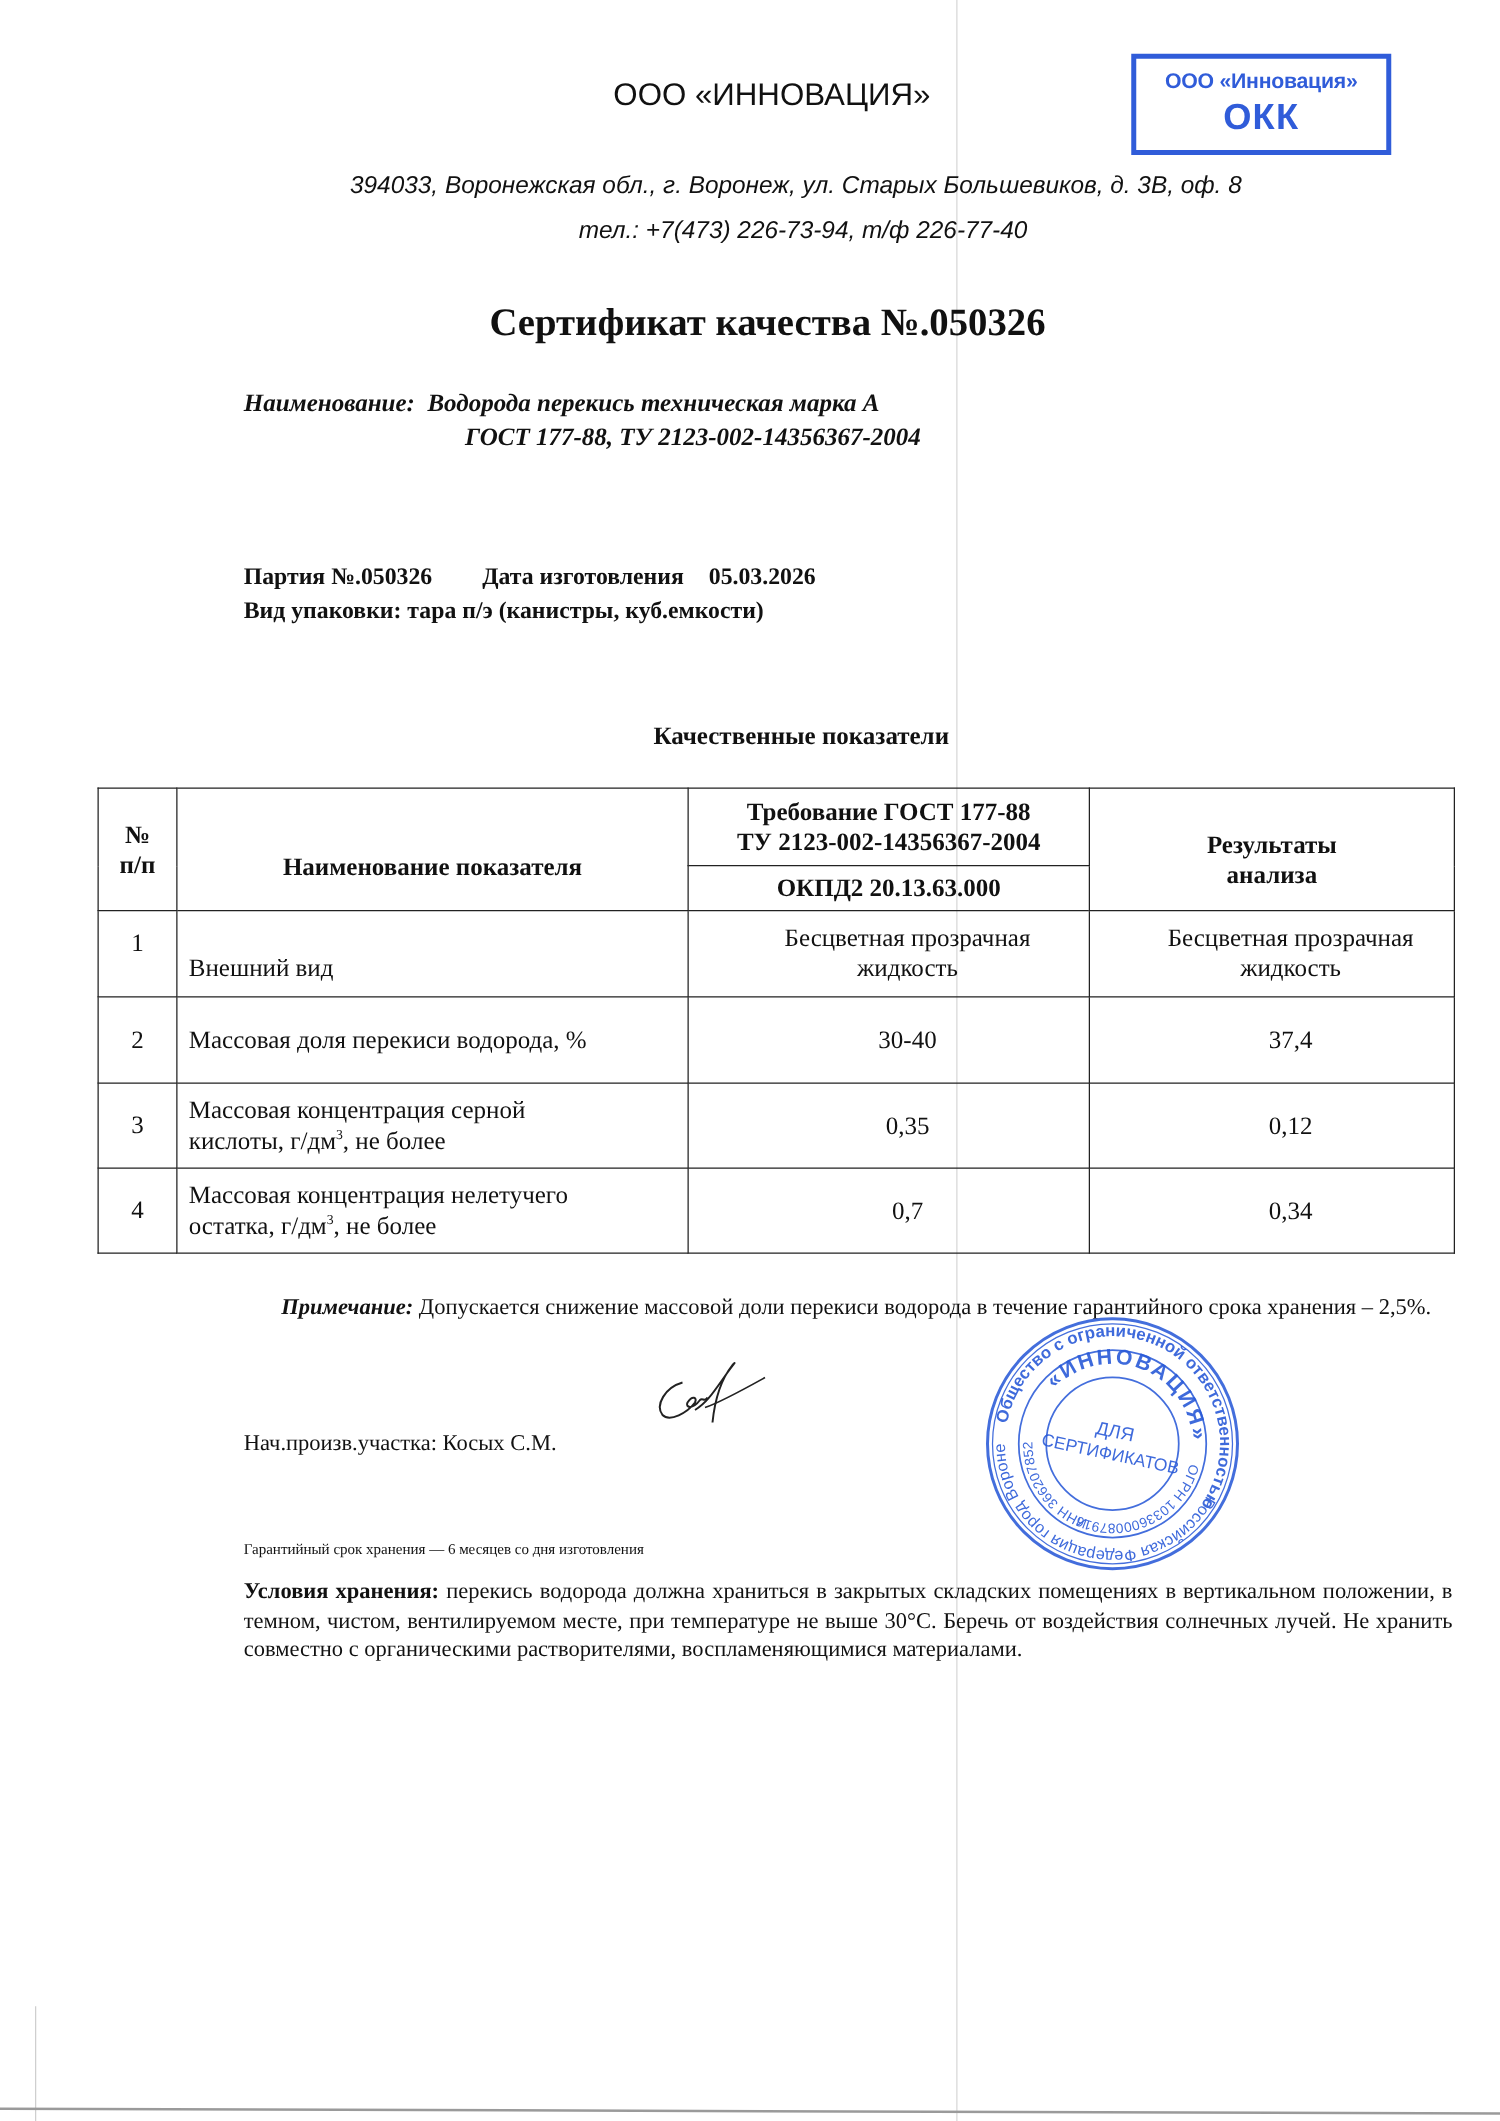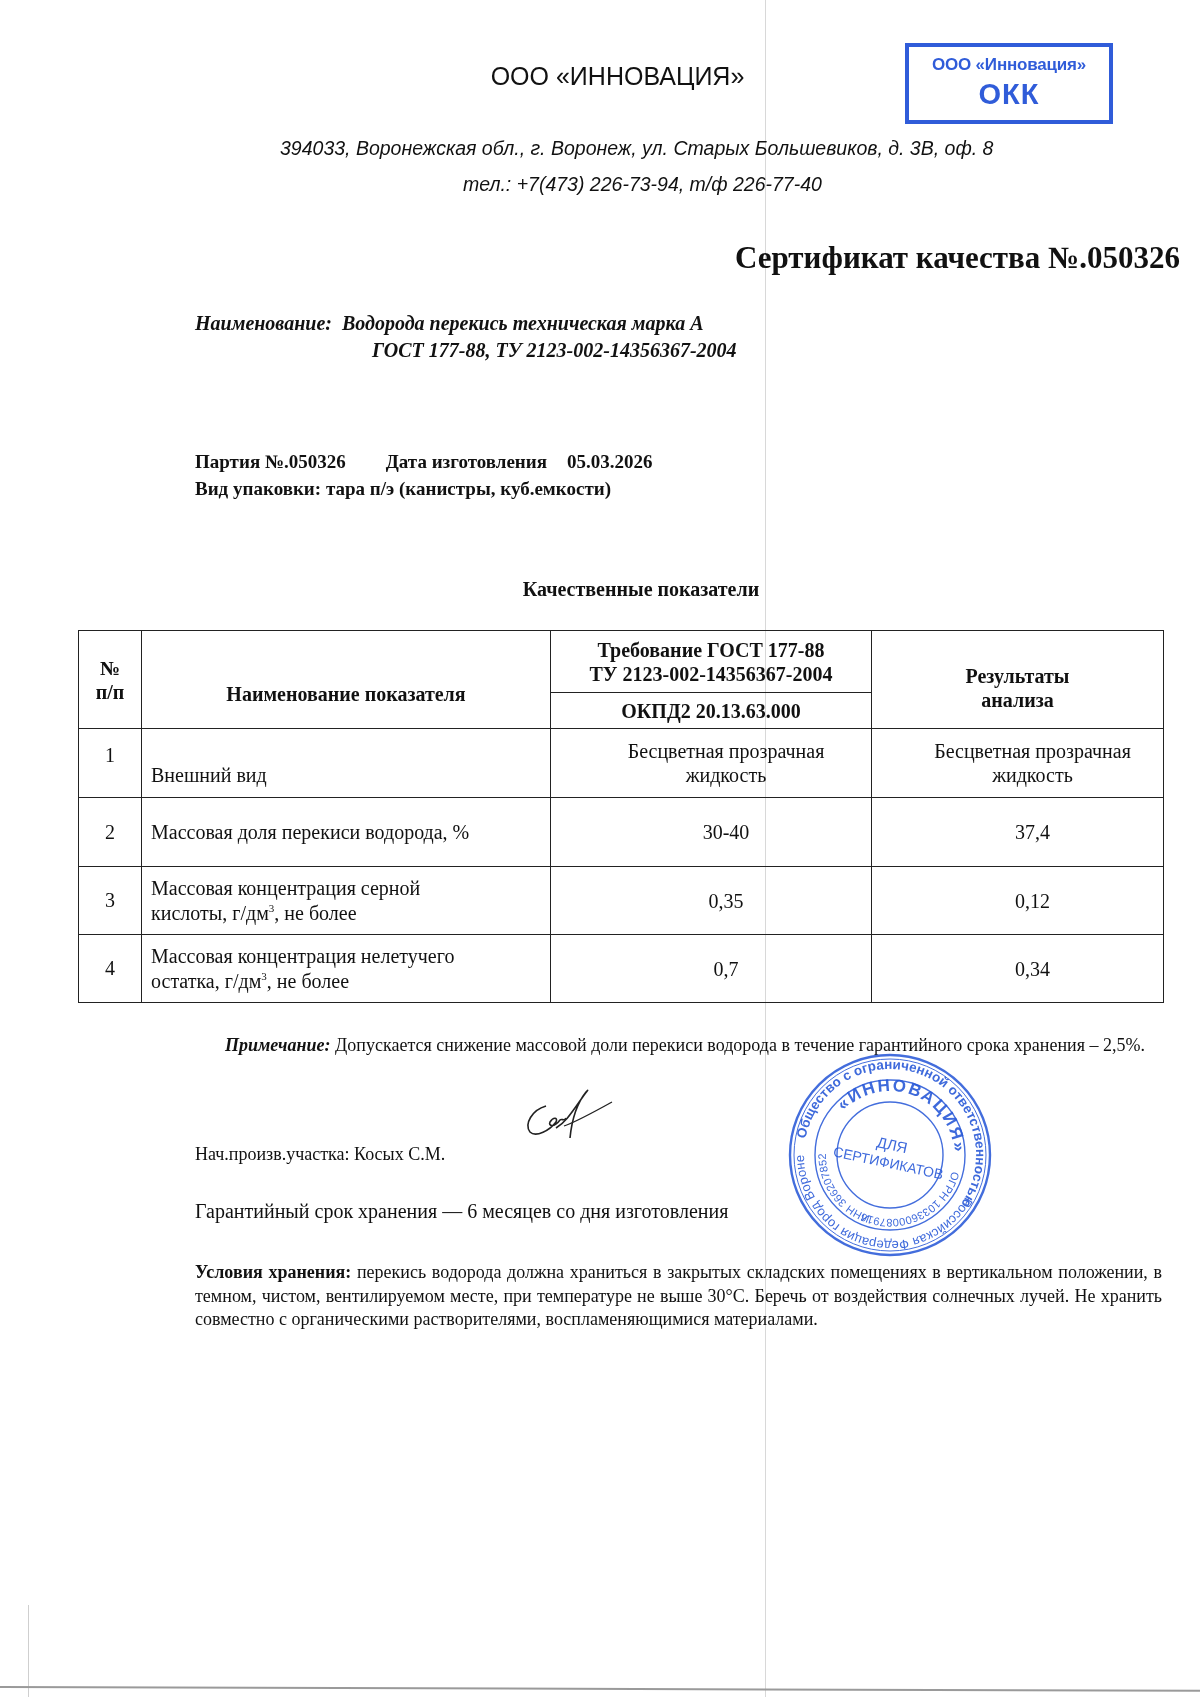--- a/index.html
+++ b/index.html
@@ -9,21 +9,21 @@
   .serif { font-family: "Liberation Serif", serif; }
 
   #company-name { left: 0; width: 1200px; top: 62px; text-align: center; font-size: 25px; padding-left: 35px; box-sizing: border-box; }
   #address { left: 280px; top: 137px; font-size: 19.5px; font-style: italic; white-space: nowrap; }
   #phones { left: 463px; top: 173px; font-size: 19.5px; font-style: italic; white-space: nowrap; }
 
   #okk-stamp { left: 905px; top: 43px; width: 208px; height: 81px; border: 4px solid #1f4fd6; box-sizing: border-box; color: #1f4fd6; text-align: center; opacity: .92; }
   #okk-stamp .line1 { font-weight: bold; font-size: 17px; margin-top: 8px; letter-spacing: -0.2px; }
   #okk-stamp .line2 { font-weight: 900; font-size: 29px; line-height: 38px; letter-spacing: 1px; }
 
-  #cert-title { left: 0; width: 1180px; top: 240px; text-align: right; font-weight: bold; font-size: 31px; padding-left: 48px; box-sizing: border-box; }
+  #cert-title { left: 0; width: 1180px; top: 240px; text-align: center; font-weight: bold; font-size: 31px; padding-left: 48px; box-sizing: border-box; }
 
   #product-name { left: 195px; top: 312px; font-style: italic; font-weight: bold; font-size: 20px; white-space: nowrap; }
   #product-std { left: 372px; top: 339px; font-style: italic; font-weight: bold; font-size: 20px; white-space: nowrap; }
 
   #batch-info { left: 195px; top: 448px; font-weight: bold; font-size: 19px; line-height: 27px; white-space: nowrap; }
   #batch-info .gap { display: inline-block; width: 40px; }
   #batch-info .gap2 { display: inline-block; width: 20px; }
 
   #table-caption { left: 0; width: 1200px; top: 578px; text-align: center; font-weight: bold; font-size: 20px; padding-left: 82px; box-sizing: border-box; }
 
@@ -38,21 +38,21 @@
   sup { font-size: 11px; line-height: 0; }
 
   #note { left: 195px; top: 1034px; width: 960px; font-size: 18px; line-height: 23px; }
   #note b { font-style: italic; margin-left: 30px; }
 
   #signature { left: 520px; top: 1082px; width: 95px; height: 58px; }
   #position-line { left: 195px; top: 1144px; font-size: 18px; white-space: nowrap; }
 
   #round-stamp { left: 785px; top: 1050px; width: 210px; height: 210px; }
 
-  #warranty { left: 195px; top: 1200px; font-size: 20px; white-space: nowrap; font-family: Liberation Serif, serif; }
+  #warranty { left: 195px; top: 1232px; font-size: 12px; white-space: nowrap; font-family: Liberation Serif, serif; }
   #storage { left: 195px; top: 1261px; width: 967px; font-size: 18px; line-height: 23.5px; text-align: justify; }
 
   #scan-line-v { left: 765px; top: 0; width: 1px; height: 1697px; background: #d8d8d8; }
   #scan-line-v2 { left: 28px; top: 1605px; width: 1px; height: 92px; background: #cfcfcf; }
   #bottom-edge { left: 0; top: 1686px; width: 1200px; height: 2px; background: #9a9a9a; transform: rotate(0.18deg); transform-origin: left; }
 </style>
 </head>
 <body>
 
 <div id="scan-line-v" class="abs"></div>

